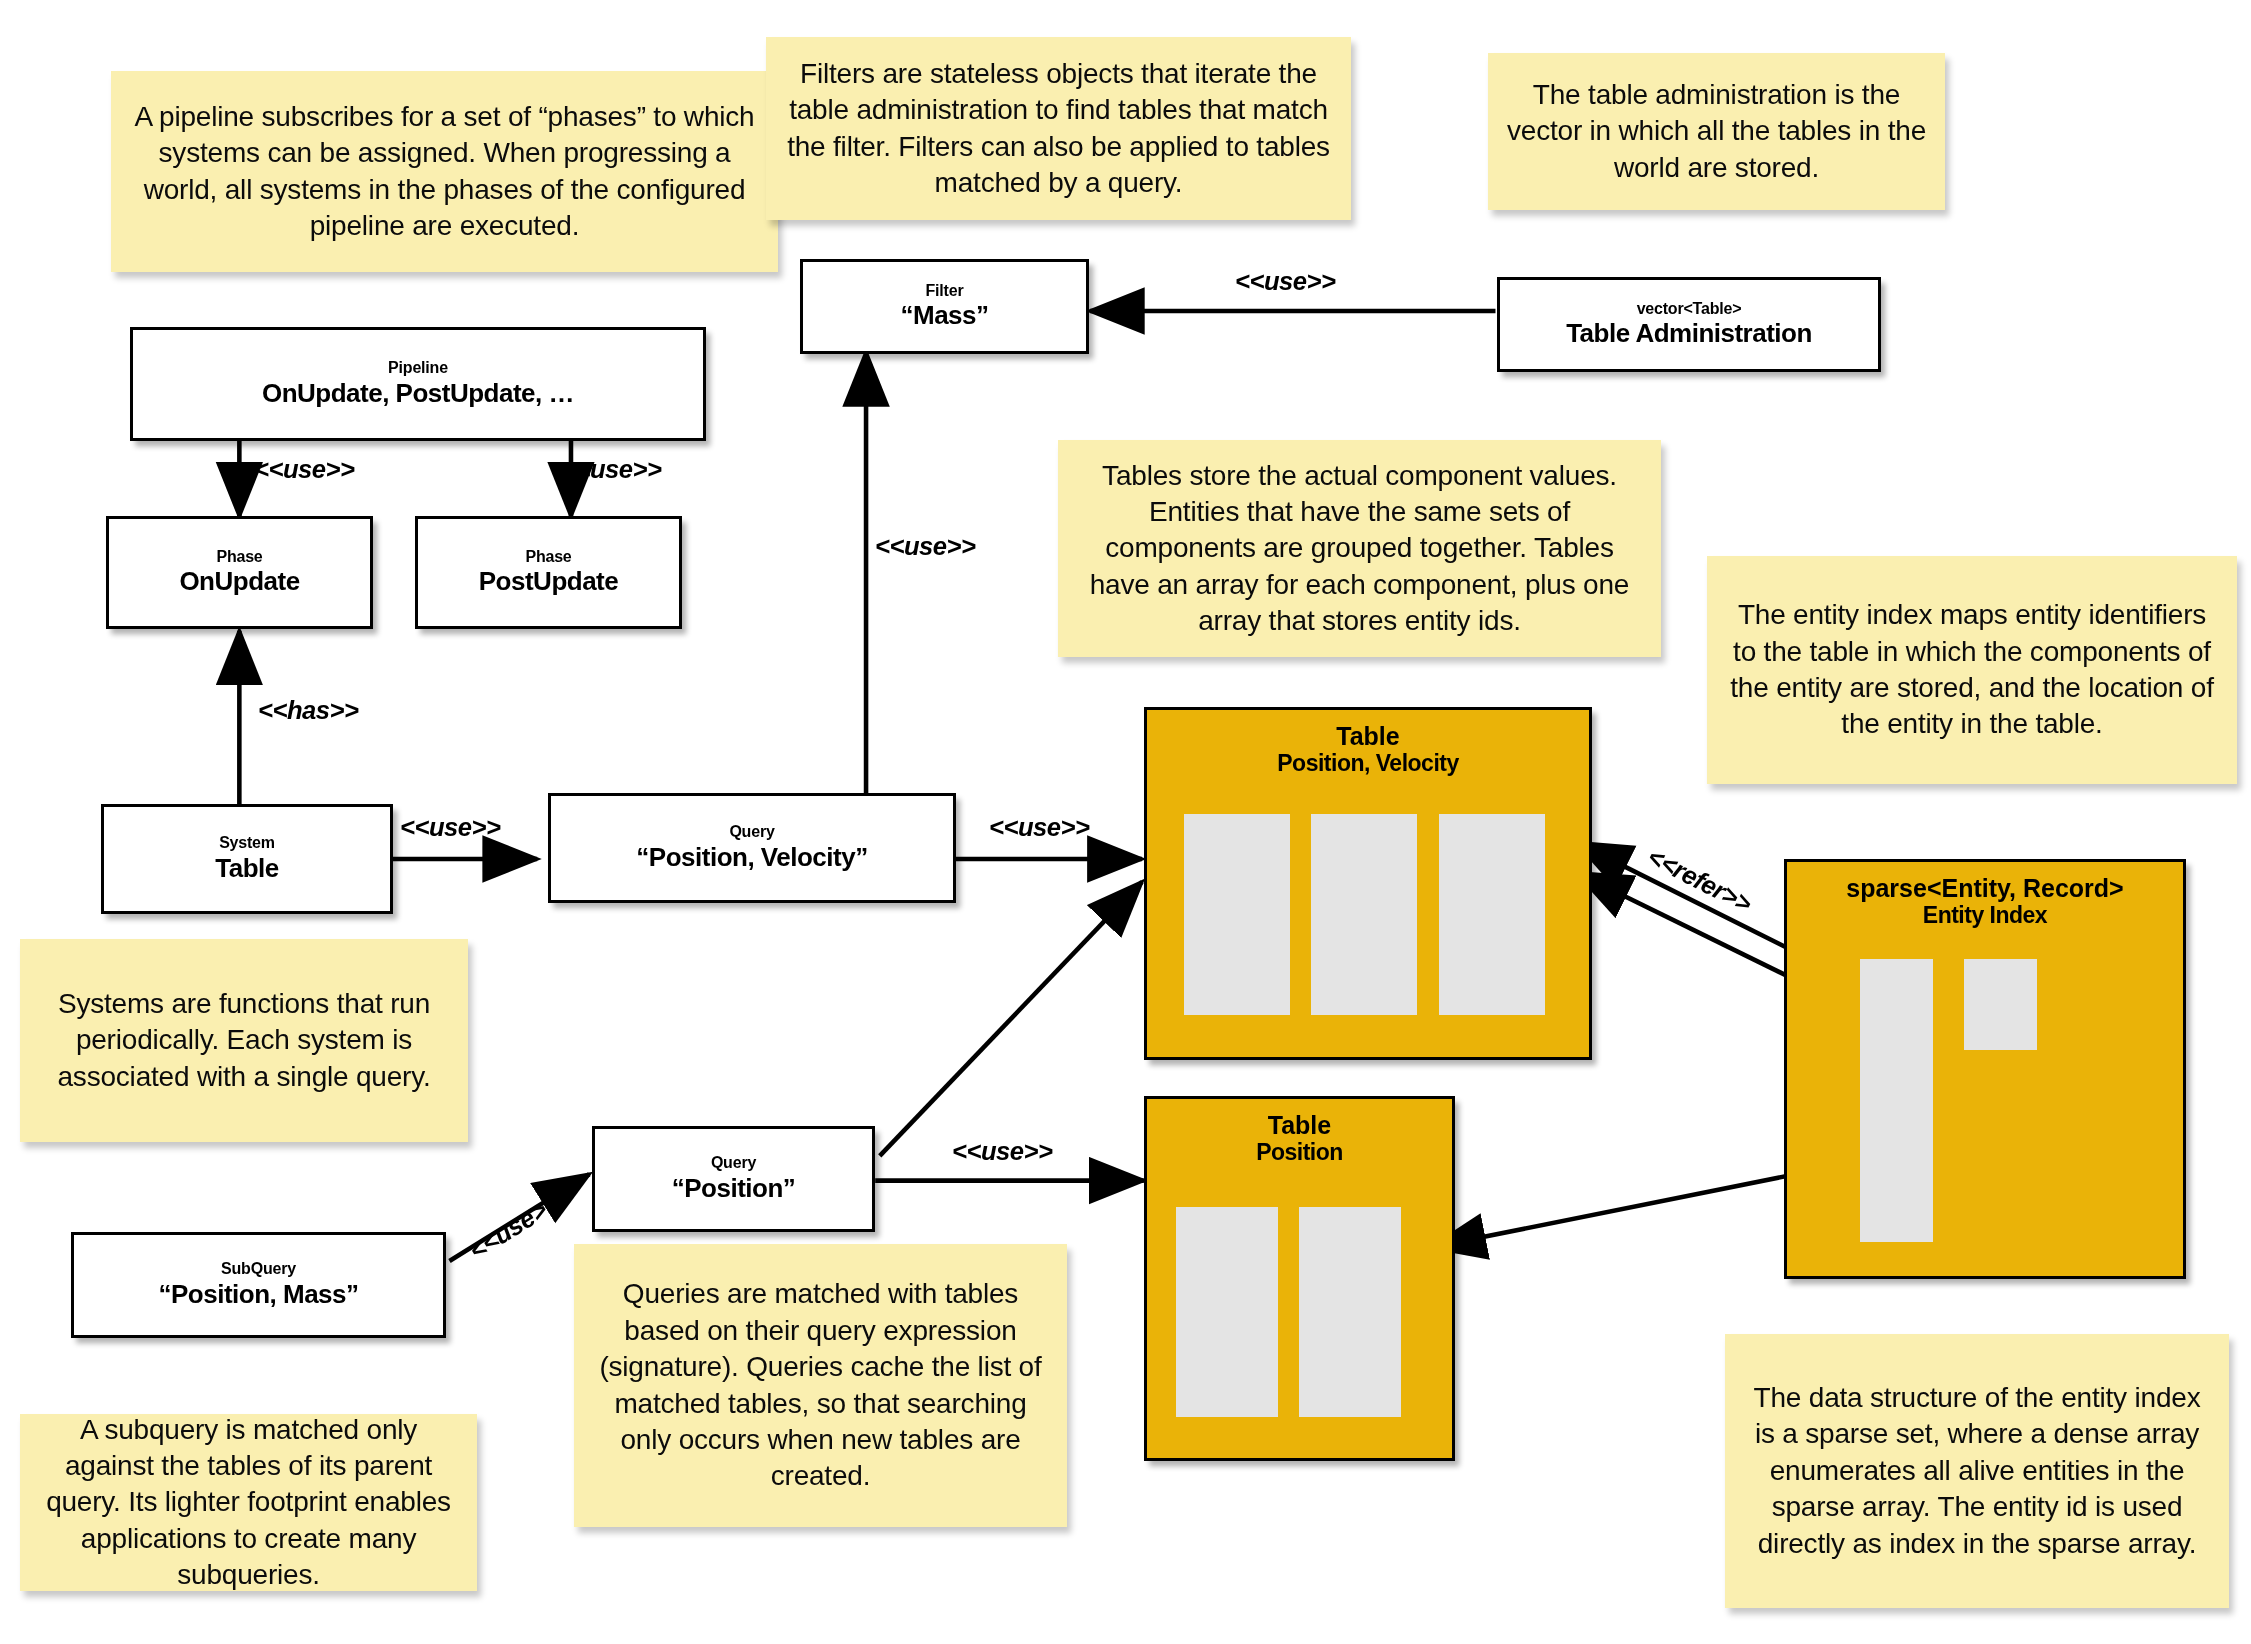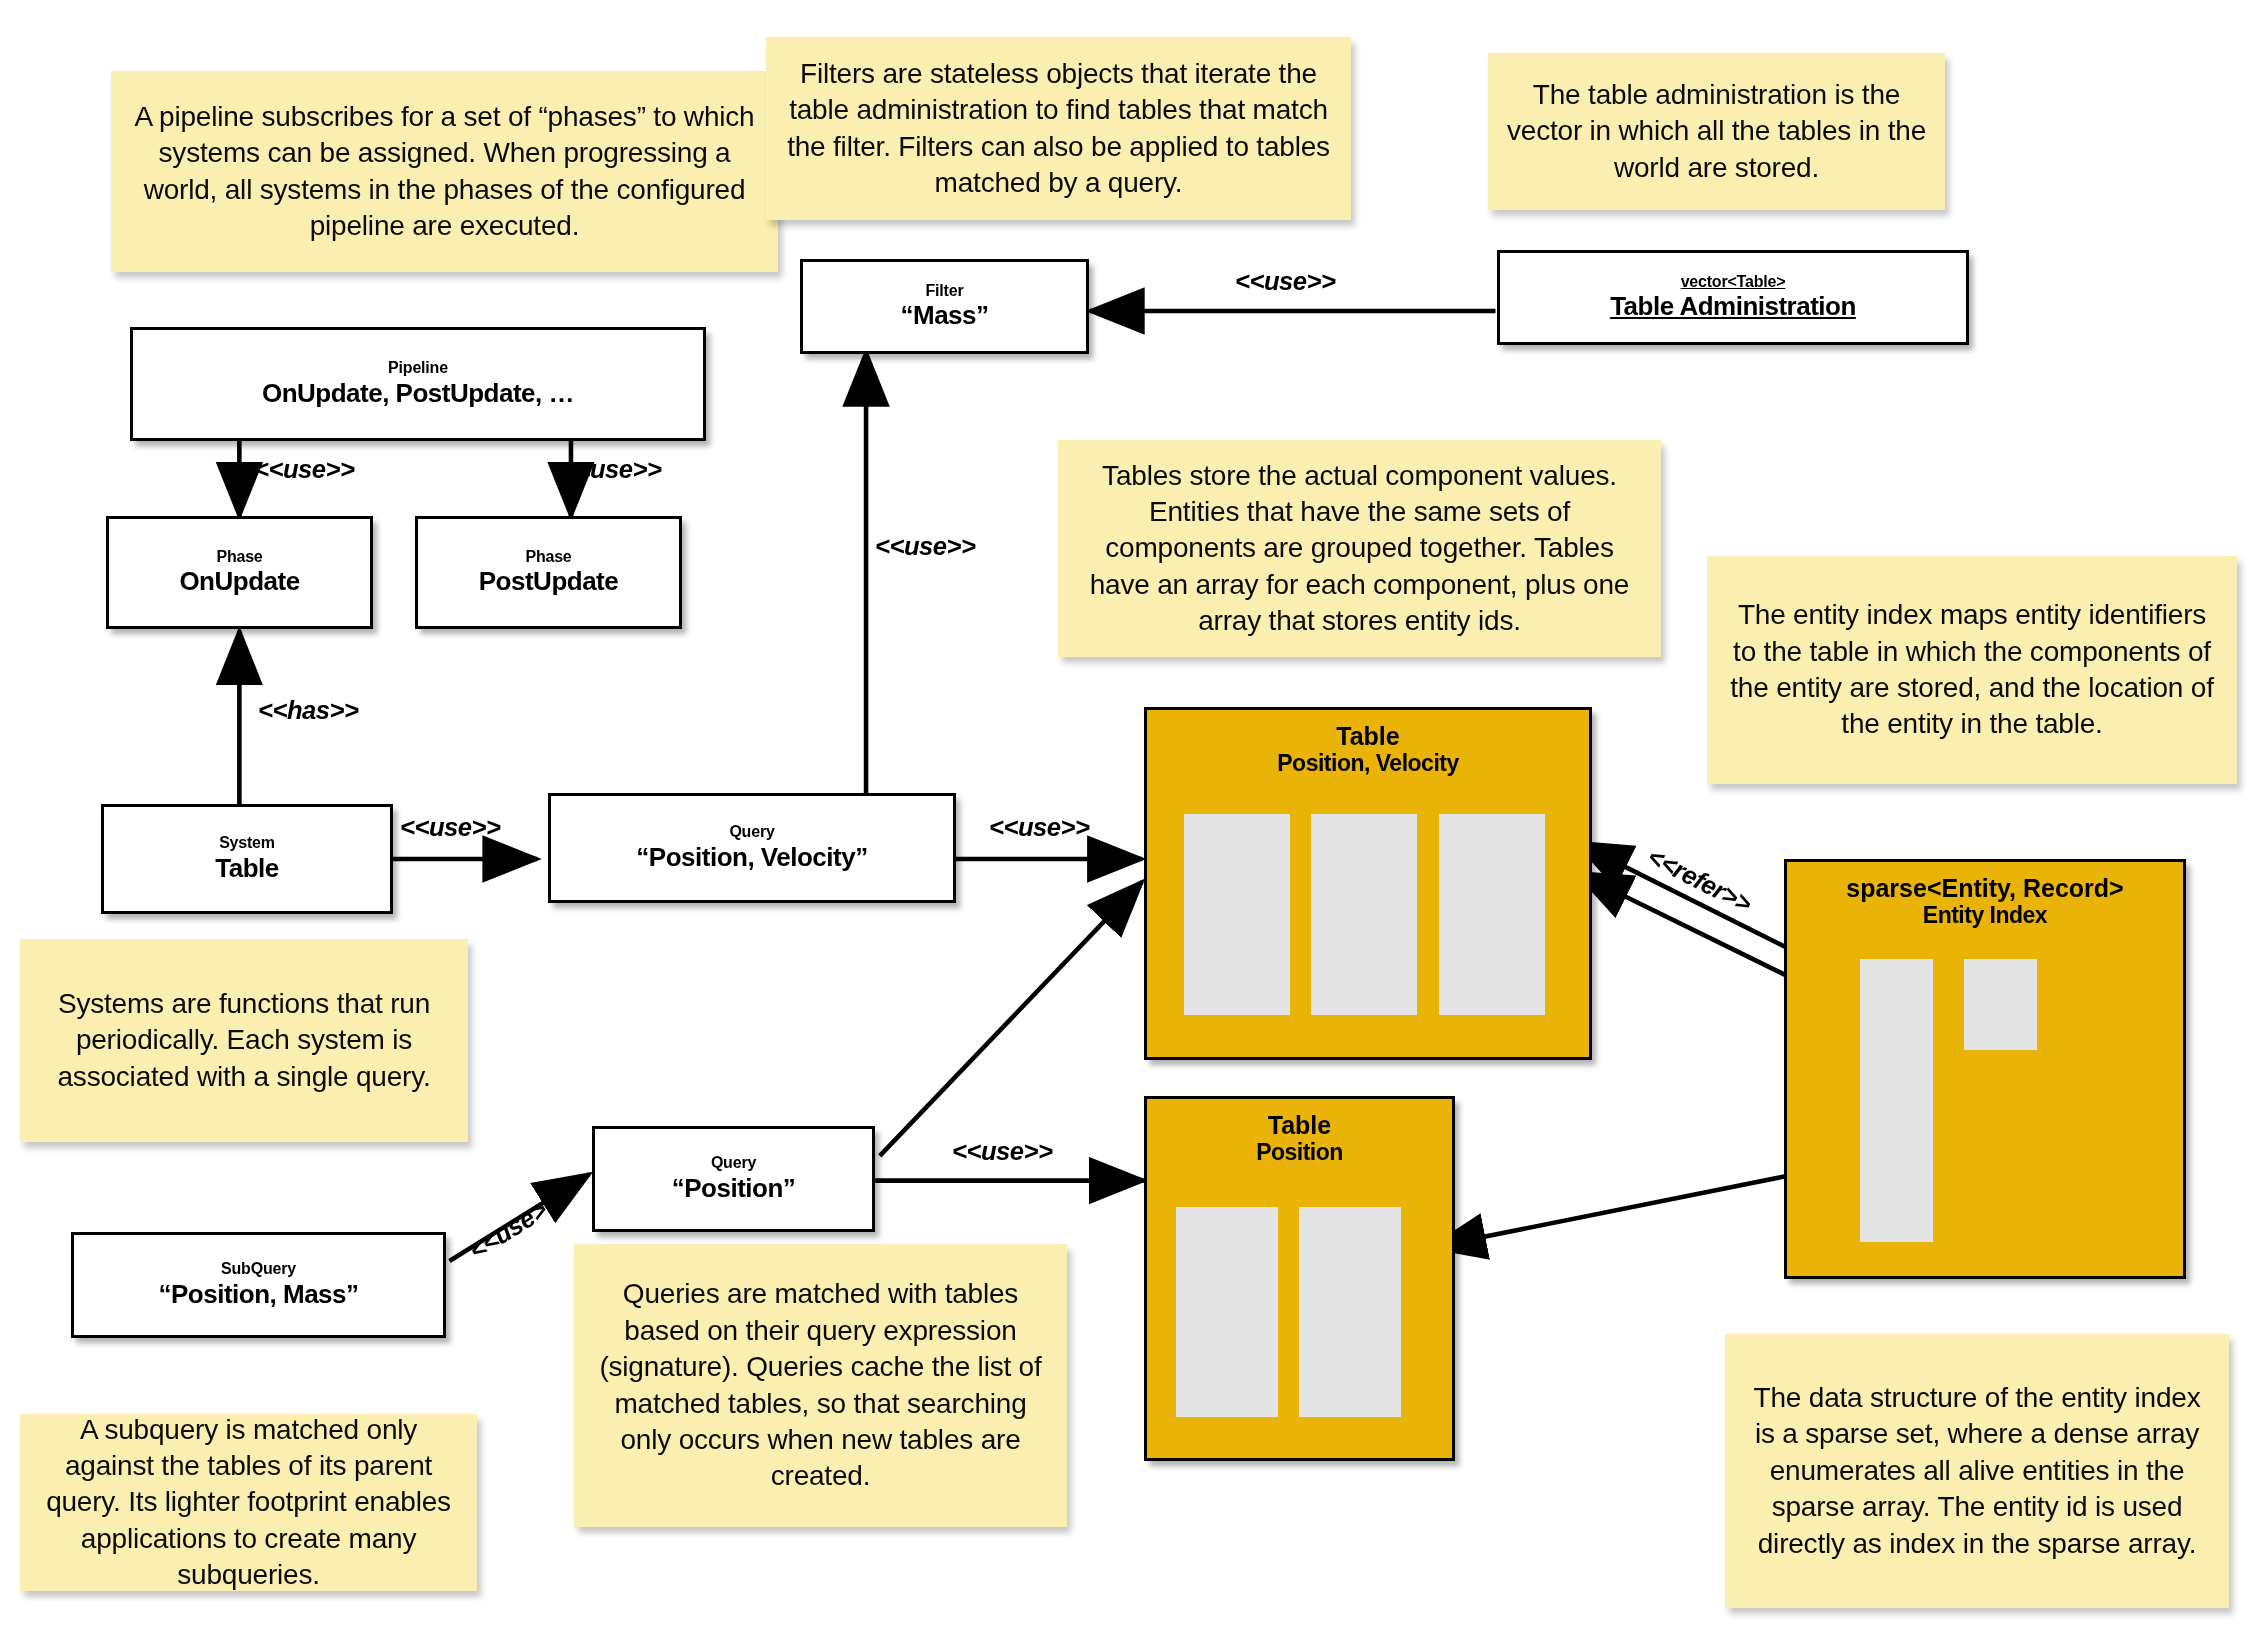--- a/index.html
+++ b/index.html
@@ -206,21 +206,21 @@
   <div class="box" style="left:71px;top:1232px;width:375px;height:106px;">
     <div class="stereo">SubQuery</div>
     <div class="name">“Position, Mass”</div>
   </div>
 
   <div class="box" style="left:800px;top:259px;width:289px;height:95px;">
     <div class="stereo">Filter</div>
     <div class="name">“Mass”</div>
   </div>
 
-  <div class="box" style="left:1497px;top:250px;width:472px;height:95px;text-decoration:underline;">
+  <div class="box" style="left:1497px;top:277px;width:384px;height:95px;">
     <div class="stereo">vector&lt;Table&gt;</div>
     <div class="name">Table Administration</div>
   </div>
 
   <div class="tablebox" style="left:1144px;top:707px;width:448px;height:353px;">
     <div class="hdr">
       <div class="stereo">Table</div>
       <div class="name">Position, Velocity</div>
     </div>
     <div class="col" style="left:37px;top:104px;width:106px;height:201px;"></div>

